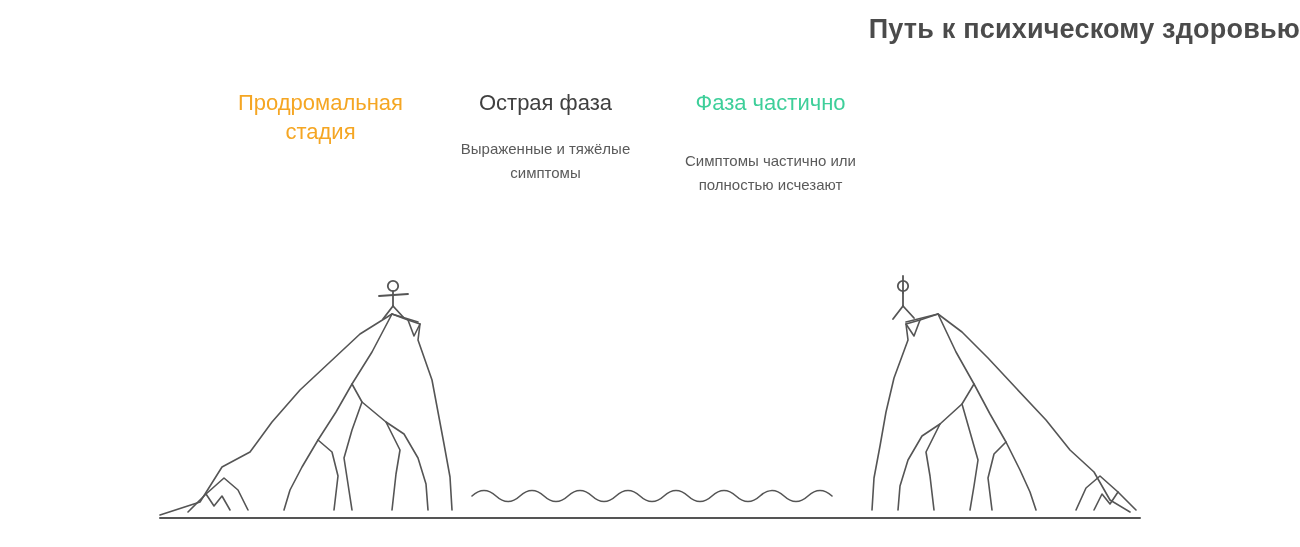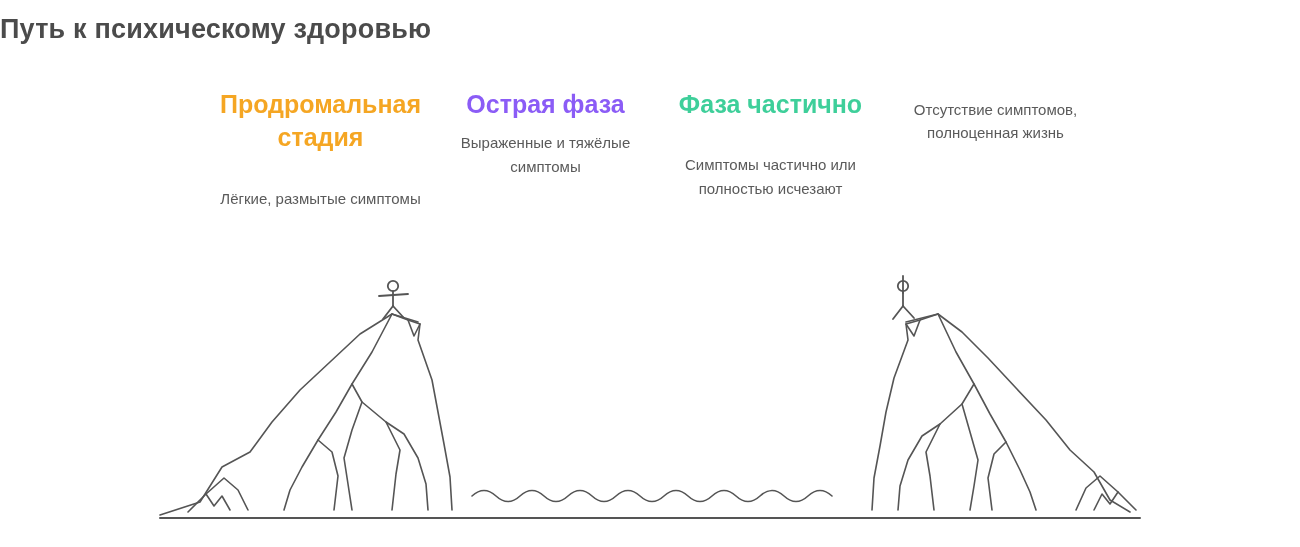--- a/index.html
+++ b/index.html
@@ -14,21 +14,21 @@
     overflow: hidden;
     font-family: "Liberation Sans", sans-serif;
     color: #4a4a4a;
   }
 
   #page-title {
     position: absolute;
     top: 14px;
     left: 0;
     width: 1300px;
-    text-align: left;
+    text-align: right;
     font-size: 27px;
     font-weight: bold;
     color: #4b4b4b;
     letter-spacing: 0.2px;
   }
 
   #stages {
     position: absolute;
     top: 88px;
     left: 208px;
@@ -37,32 +37,32 @@
     flex-direction: row;
     align-items: flex-start;
   }
   .stage {
     width: 225px;
     text-align: center;
     padding: 0 4px;
     box-sizing: border-box;
   }
   .stage-title {
-    font-size: 25px;
-    font-weight: bold;
+    font-size: 22px;
+    font-weight: normal;
     line-height: 1.33;
   }
   .stage-desc {
     margin-top: 32px;
     font-size: 15px;
     line-height: 1.55;
     color: #5a5a5a;
   }
   .stage:nth-child(1) .stage-desc { margin-top: 32px; }
-  .stage:nth-child(2) .stage-desc { margin-top: 10px; }
+  .stage:nth-child(2) .stage-desc { margin-top: 20px; }
   .stage:nth-child(3) .stage-desc { }
   .stage:nth-child(4) .stage-desc { margin-top: 10px; }
 
   #scene {
     position: absolute;
     left: 0;
     top: 262px;
     width: 1300px;
     height: 285px;
   }
@@ -70,35 +70,33 @@
 </style>
 </head>
 <body>
 
 <div id="page-title">Путь к психическому здоровью</div>
 
 <div id="stages">
 
   <div class="stage">
     <div class="stage-title" style="color:#f5a623;">Продромальная стадия</div>
-    <div class="stage-desc">Лёгкие, размытые симптомы</div>
   </div>
 
   <div class="stage">
-    <div class="stage-title" style="color:#8b5cf6;">Острая фаза</div>
+    <div class="stage-title" style="color:#404040;">Острая фаза</div>
     <div class="stage-desc">Выраженные и тяжёлые симптомы</div>
   </div>
 
   <div class="stage">
     <div class="stage-title" style="color:#3ecf9a;">Фаза частично</div>
     <div class="stage-desc">Симптомы частично или полностью исчезают</div>
   </div>
 
   <div class="stage">
-    <div class="stage-desc">Отсутствие симптомов, полноценная жизнь</div>
   </div>
 
 </div>
 
 <div id="scene">
 <svg width="1300" height="285" viewBox="0 0 1300 285" xmlns="http://www.w3.org/2000/svg">
 
   <g fill="none" stroke="#555555" stroke-width="1.6" stroke-linejoin="round" stroke-linecap="round">
 
     <g>

